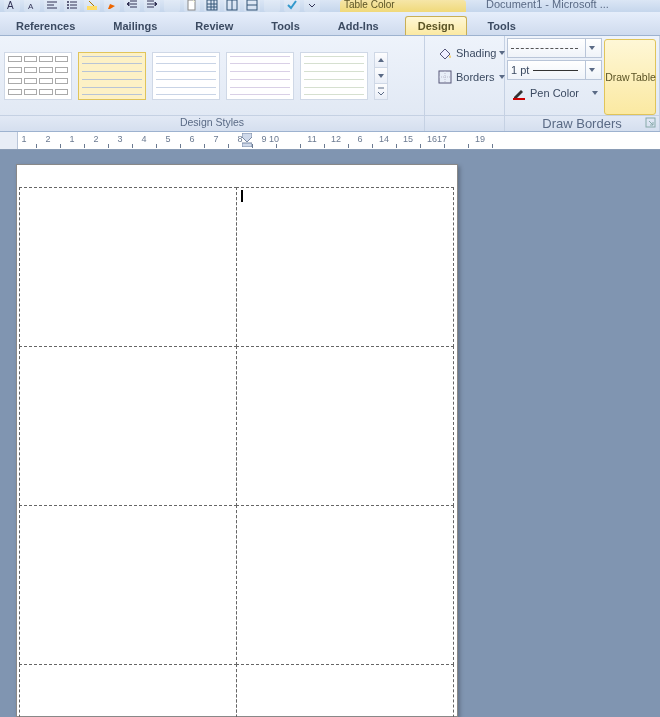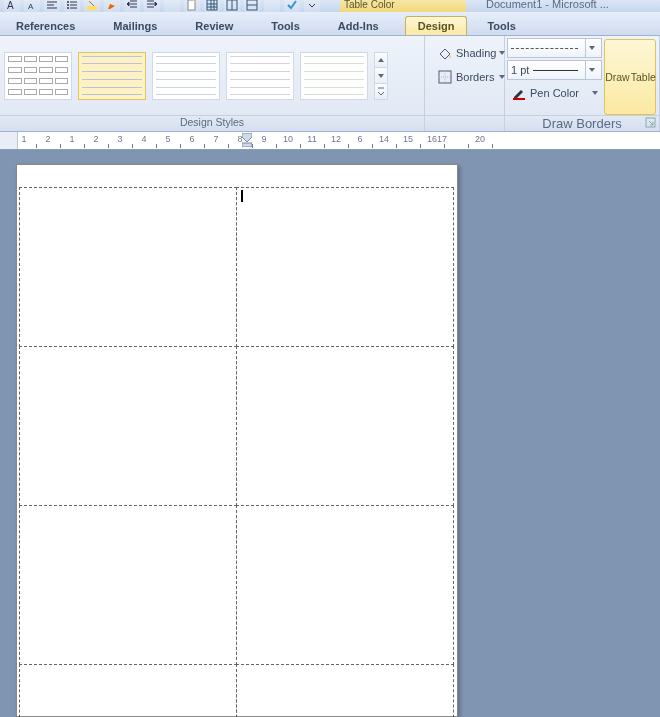--- a/index.html
+++ b/index.html
@@ -349,37 +349,37 @@
       <div class="ruler-num" style="left: 150px;">5</div>
       <div class="ruler-tick" style="left: 162px;"></div>
       <div class="ruler-num" style="left: 174px;">6</div>
       <div class="ruler-tick" style="left: 186px;"></div>
       <div class="ruler-num" style="left: 198px;">7</div>
       <div class="ruler-tick" style="left: 210px;"></div>
       <div class="ruler-num" style="left: 222px;">8</div>
       <div class="ruler-tick" style="left: 234px;"></div>
       <div class="ruler-num" style="left: 246px;">9</div>
       <div class="ruler-tick" style="left: 258px;"></div>
-      <div class="ruler-num" style="left: 270px;">10</div>
+      <div class="ruler-num" style="left: 256px;">10</div>
       <div class="ruler-tick" style="left: 282px;"></div>
       <div class="ruler-num" style="left: 294px;">11</div>
       <div class="ruler-tick" style="left: 306px;"></div>
       <div class="ruler-num" style="left: 318px;">12</div>
       <div class="ruler-tick" style="left: 330px;"></div>
       <div class="ruler-num" style="left: 342px;">6</div>
       <div class="ruler-tick" style="left: 354px;"></div>
       <div class="ruler-num" style="left: 366px;">14</div>
       <div class="ruler-tick" style="left: 378px;"></div>
       <div class="ruler-num" style="left: 390px;">15</div>
       <div class="ruler-tick" style="left: 402px;"></div>
       <div class="ruler-num" style="left: 414px;">16</div>
       <div class="ruler-tick" style="left: 426px;"></div>
       <div class="ruler-num" style="left: 424px;">17</div>
       <div class="ruler-tick" style="left: 450px;"></div>
-      <div class="ruler-num" style="left: 462px;">20</div>
+      <div class="ruler-num" style="left: 462px;">19</div>
       <div class="ruler-tick" style="left: 474px;"></div>
       <div class="ruler-indent" style="left: 224px;">
         <svg width="10" height="14" viewBox="0 0 10 14">
           <path d="M0 0h10v4L5 9 0 4z" fill="#cfd9ea" stroke="#7a8aa5"></path>
           <rect x="0" y="10" width="10" height="4" fill="#cfd9ea" stroke="#7a8aa5"></rect>
         </svg>
       </div>
     </div>
 </div>
 

